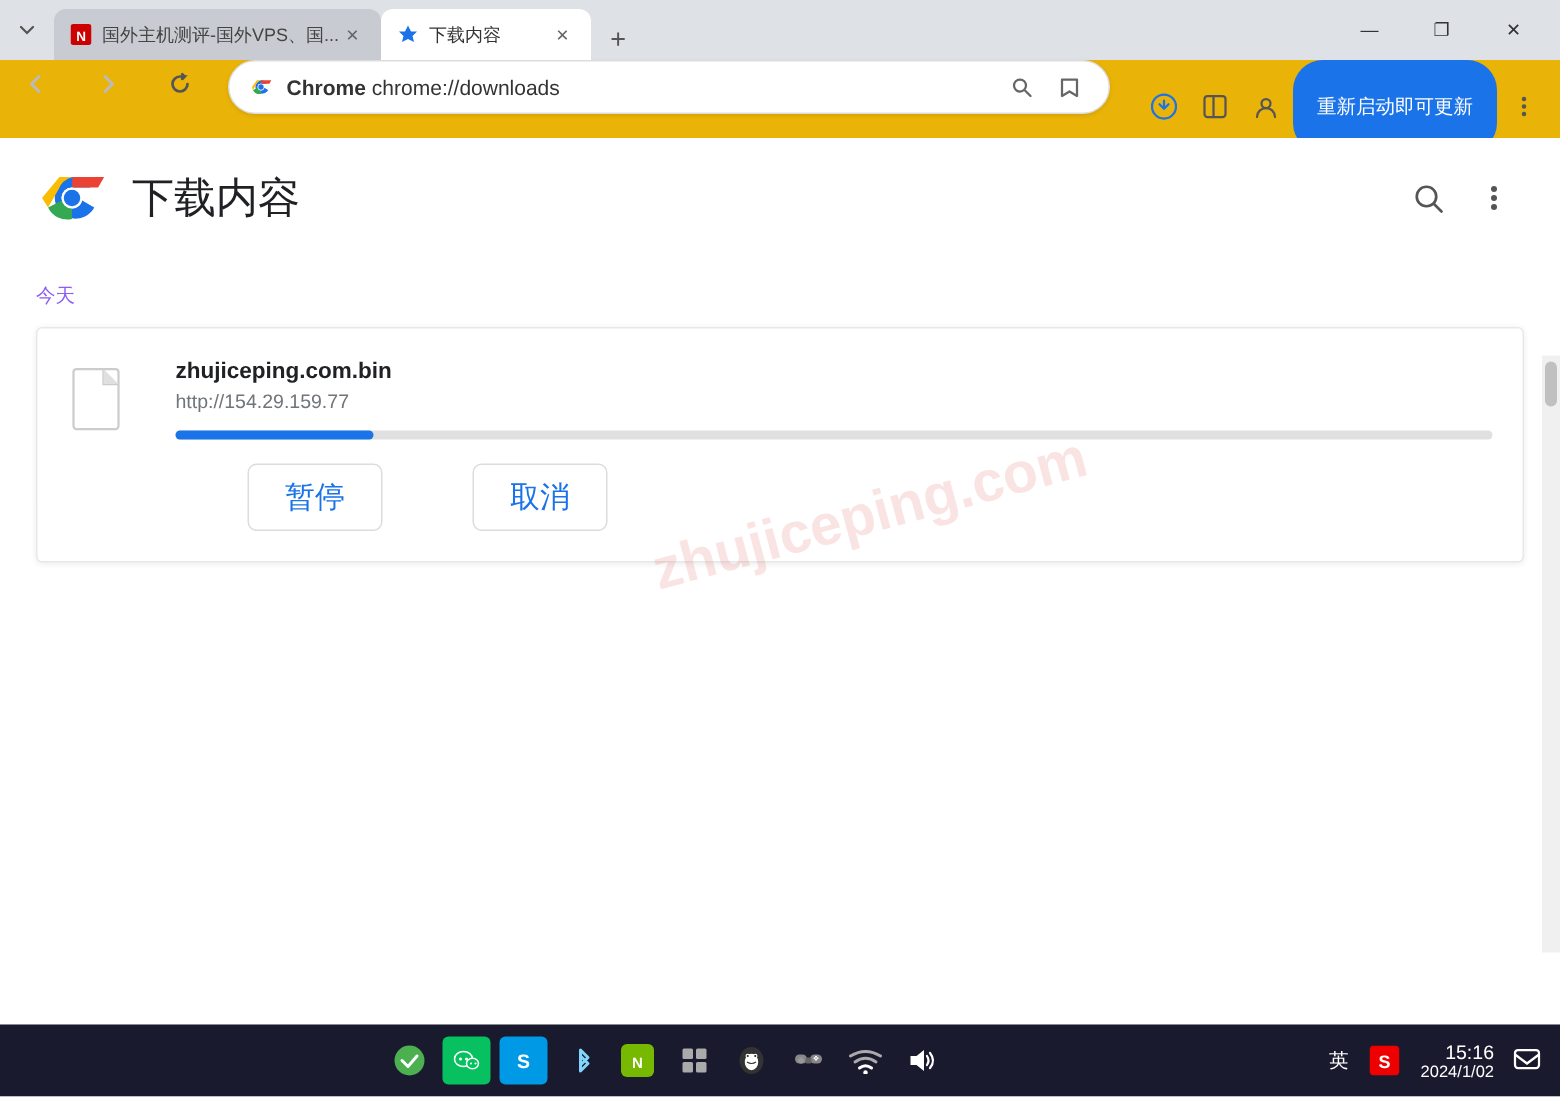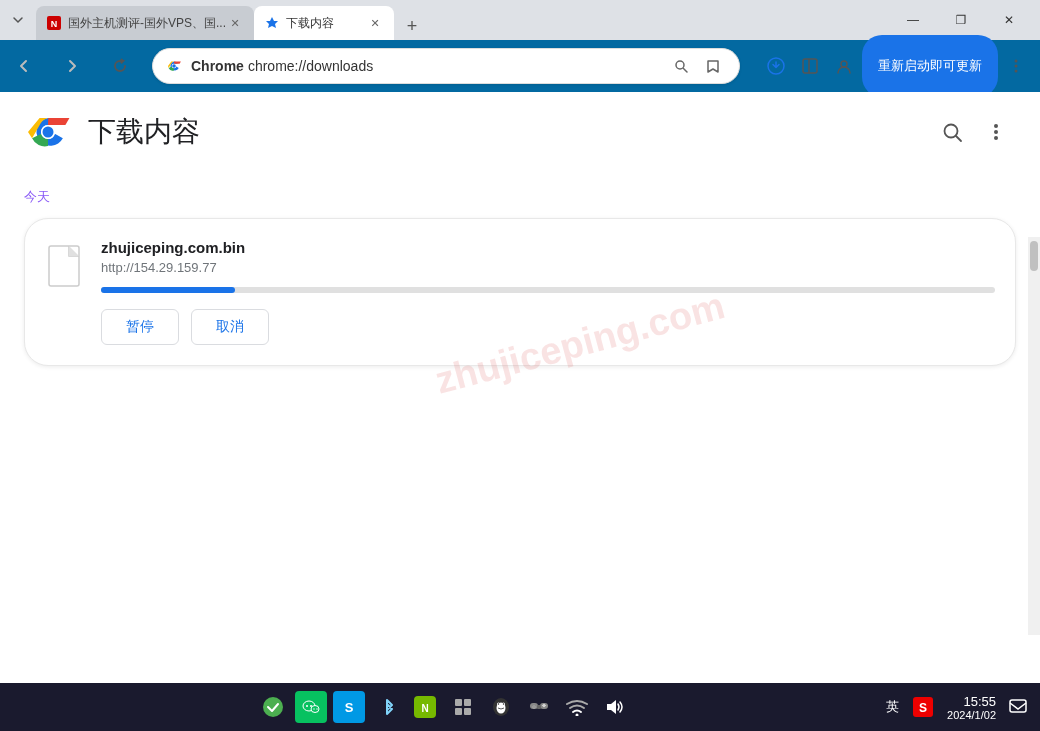--- a/index.html
+++ b/index.html
@@ -123,24 +123,24 @@
       display: flex;
       align-items: center;
       justify-content: center;
       font-size: 12px;
       cursor: pointer;
       color: #333;
     }
 
     
     .address-bar {
-      background: #0369a1;
+      background: #eab308;
       height: 52px;
       display: flex;
-      align-items: center;
+      align-items: flex-start;
       padding: 0 8px;
       gap: 16px;
       flex-shrink: 0;
     }
 
     .nav-btn {
       width: 32px;
       height: 32px;
       border-radius: 50%;
       display: flex;
@@ -297,25 +297,25 @@
       transform: rotate(-15deg);
       pointer-events: none;
       white-space: nowrap;
       z-index: 100;
     }
 
     
     .download-item {
       background: #fff;
       border: 1px solid #e8e8e8;
-      border-radius: 24px;
+      border-radius: 4px;
       padding: 20px;
       display: flex;
       align-items: flex-start;
-      gap: 8px;
+      gap: 24px;
       box-shadow: 0 1px 4px rgba(0,0,0,0.08);
     }
 
     .file-icon {
       width: 48px;
       height: 56px;
       flex-shrink: 0;
       display: flex;
       align-items: center;
       justify-content: center;
@@ -367,23 +367,24 @@
     .download-buttons {
       display: flex;
       gap: 12px;
     }
 
     .dl-btn {
       padding: 8px 24px;
       border-radius: 6px;
       border: 1px solid #dadce0;
       background: white;
-      font-size: 14px;
+      font-size: 20px;
       color: #1a73e8;
       cursor: pointer;
+      margin-left: 48px;
     }
 
     
     .scroll-track {
       position: absolute;
       right: 0;
       top: 145px;
       width: 12px;
       height: calc(100% - 145px - 48px);
       background: #f0f0f0;
@@ -741,21 +742,21 @@
 
   <div class="taskbar-right">
     <div class="taskbar-lang">英</div>
     <div class="taskbar-icon">
       <svg width="20" height="20" viewBox="0 0 20 20">
           <rect width="20" height="20" rx="3" fill="#e00"></rect>
           <text x="10" y="15" text-anchor="middle" font-size="12" fill="white" font-weight="bold">S</text>
         </svg>
     </div>
     <div class="taskbar-clock">
-      <div class="time">15:55</div>
+      <div class="time">15:16</div>
       <div class="date">2024/1/02</div>
     </div>
     <div class="taskbar-notify">
       <svg width="20" height="20" viewBox="0 0 20 20">
           <rect x="2" y="3" width="16" height="12" rx="2" stroke="white" stroke-width="1.5" fill="none"></rect>
           <path d="M2 6l8 6 8-6" stroke="white" stroke-width="1.5" fill="none"></path>
         </svg>
     </div>
   </div>
 </div>

